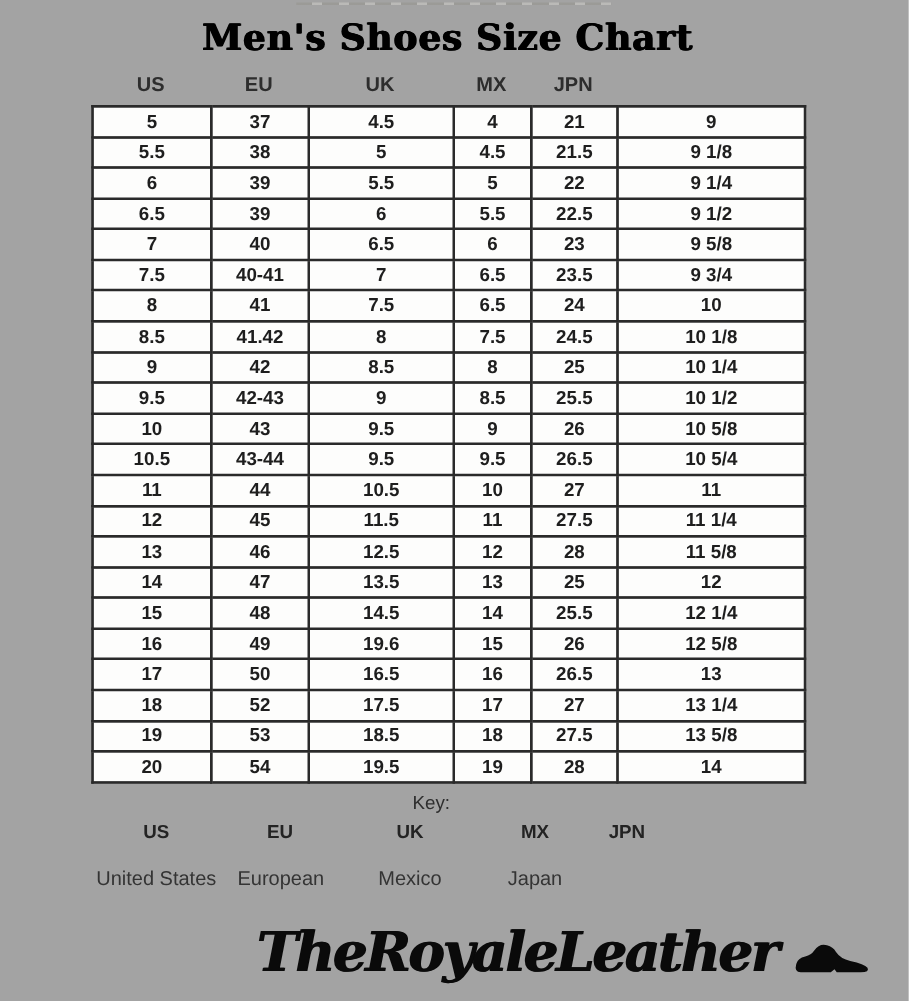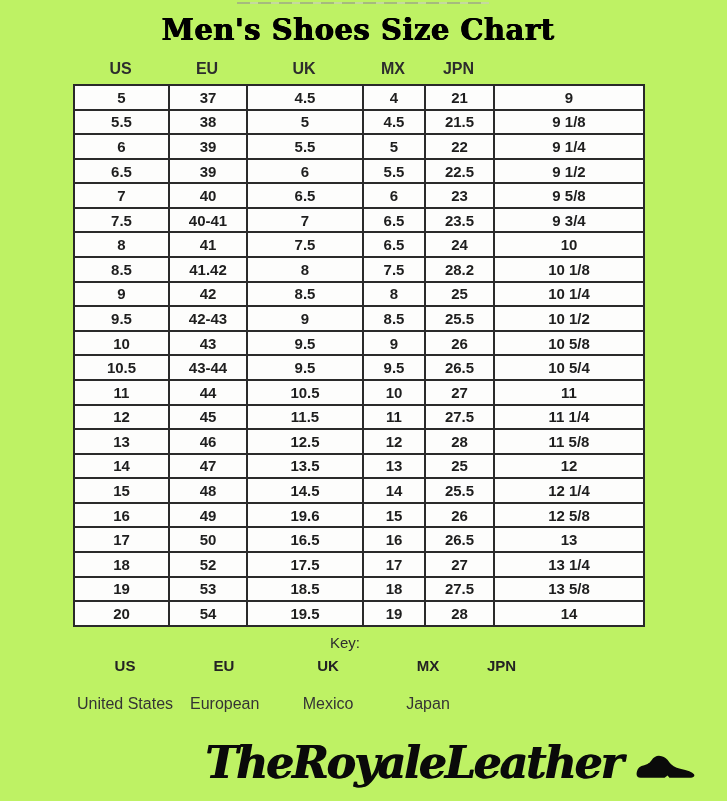--- a/index.html
+++ b/index.html
@@ -1,18 +1,18 @@
 <!DOCTYPE html>
 <html><head>
 <meta charset="utf-8">
 <style>
   html,body { margin:0; padding:0; }
   .canvas {
     position:relative; width:727px; height:801px;
-    background:#bef264; overflow:hidden;
+    background:#a3a3a3; overflow:hidden;
     font-family:"Liberation Sans", sans-serif;
   }
   .crop-artifact {
     position:absolute; left:237px; top:2px; width:252px; height:2px;
     background:repeating-linear-gradient(90deg,#96958f 0 13px,#cac9c5 13px 21px);
     opacity:.6;
   }
   .title {
     position:absolute; left:73px; top:13px; width:570px; margin:0;
     text-align:center; font-family:"DejaVu Serif", serif;
@@ -148,21 +148,21 @@
           <td>7.5</td>
           <td>6.5</td>
           <td>24</td>
           <td>10</td>
         </tr>
         <tr>
           <td>8.5</td>
           <td>41.42</td>
           <td>8</td>
           <td>7.5</td>
-          <td>28.2</td>
+          <td>24.5</td>
           <td>10 1/8</td>
         </tr>
         <tr>
           <td>9</td>
           <td>42</td>
           <td>8.5</td>
           <td>8</td>
           <td>25</td>
           <td>10 1/4</td>
         </tr>

